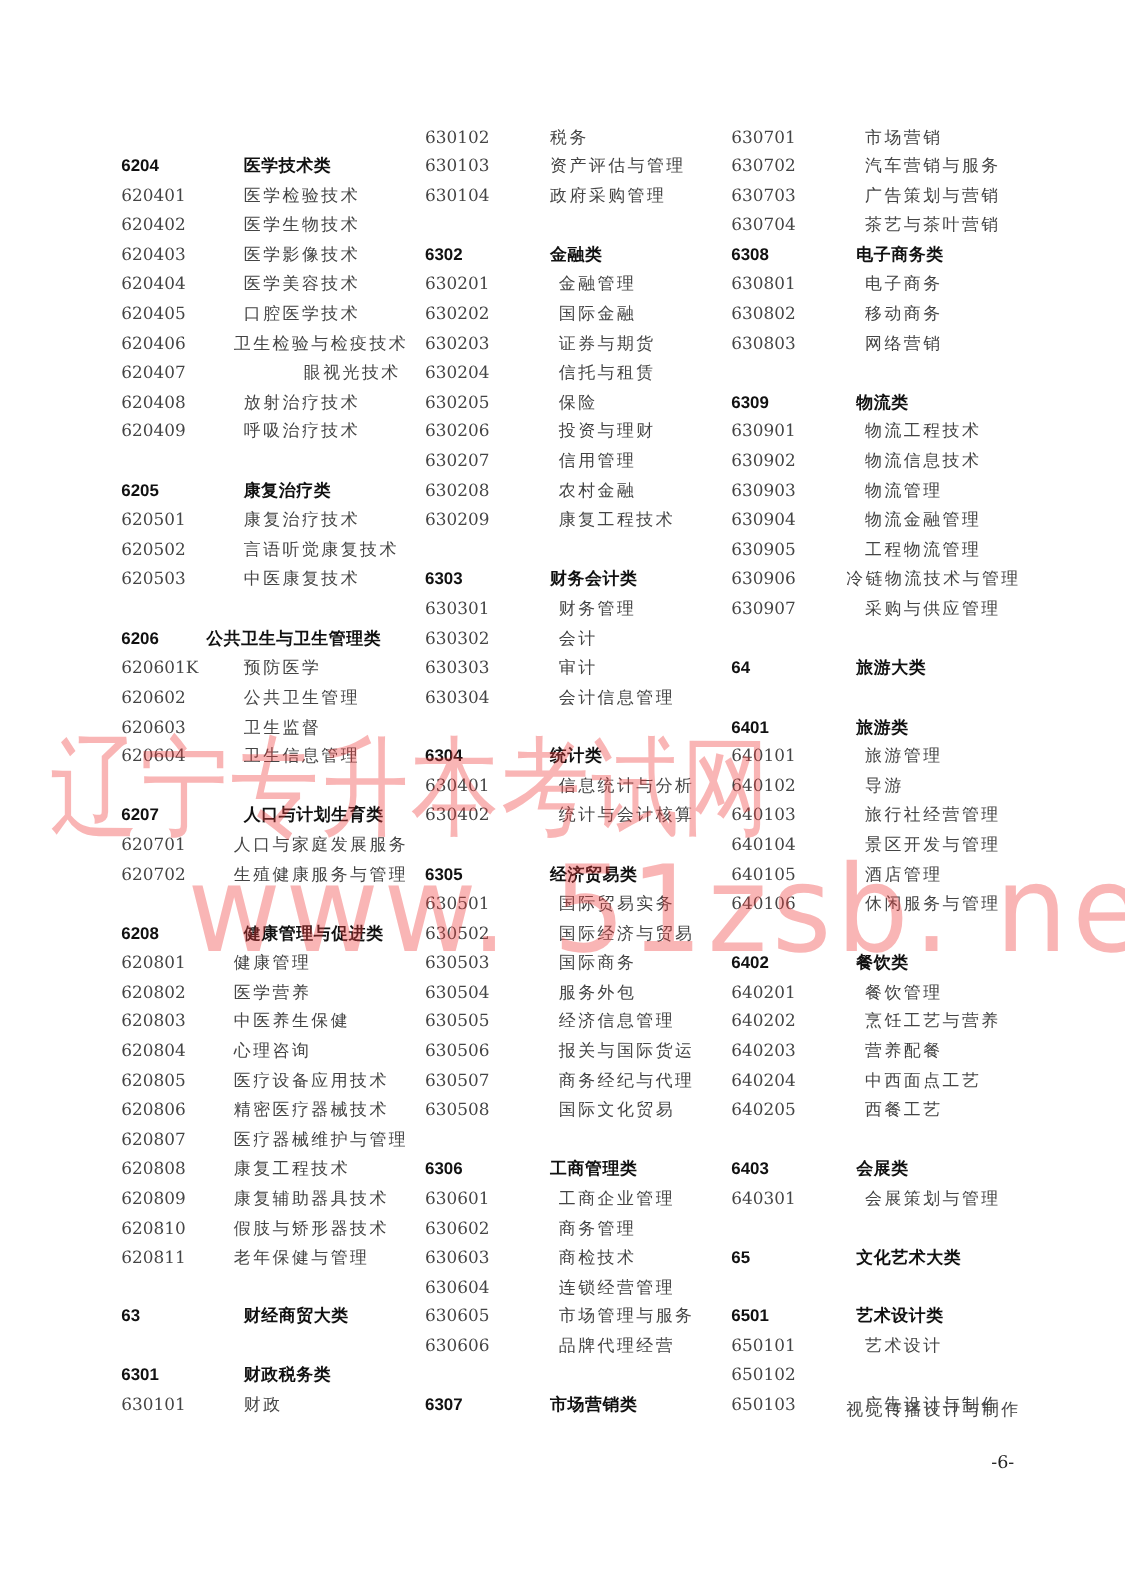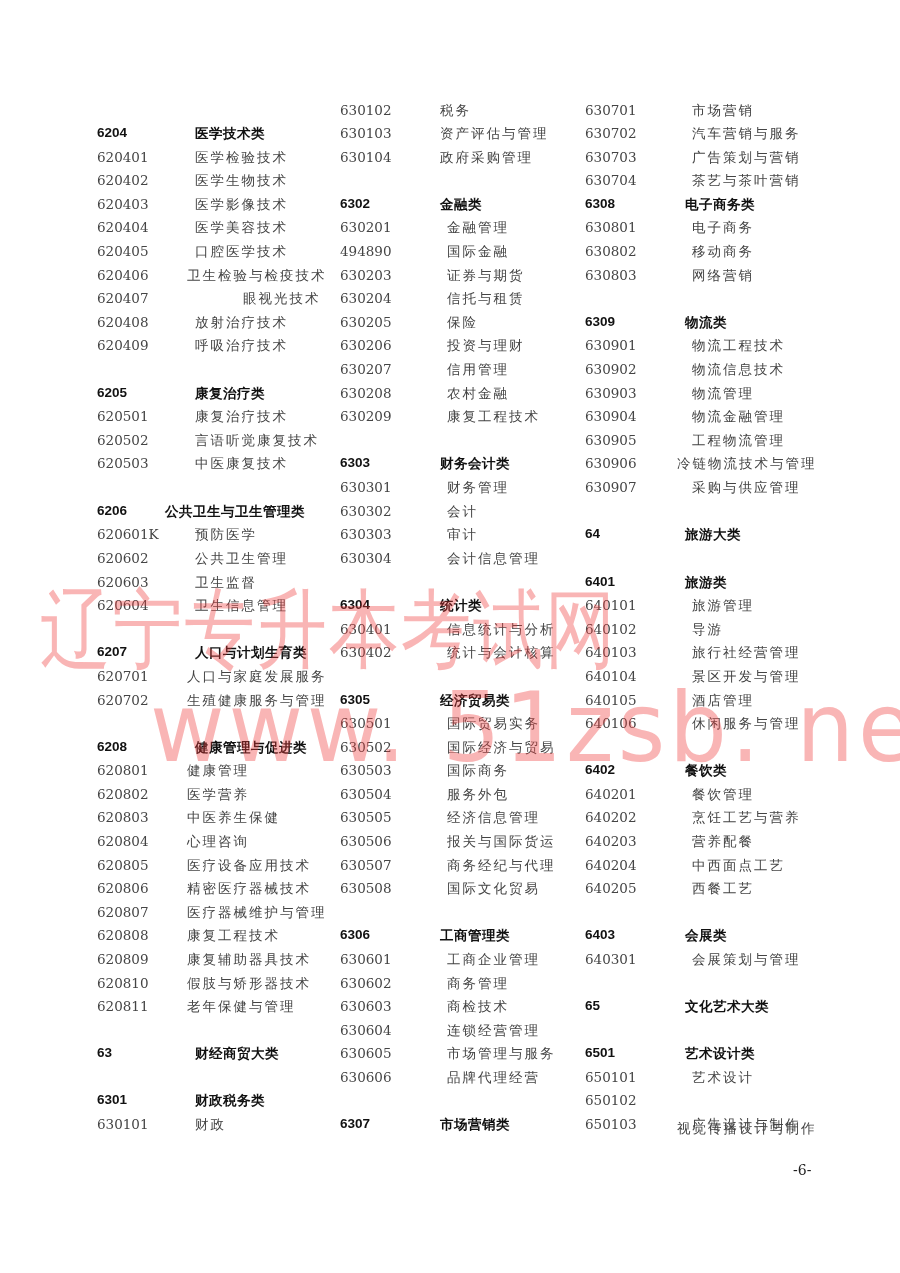--- a/index.html
+++ b/index.html
@@ -189,21 +189,21 @@
       </div>
       <div class="row hdr" style="top: 193px;">
         <span class="code">6302</span>
         <span class="name" style="left: 100px;">金融类</span>
       </div>
       <div class="row item" style="top: 216px;">
         <span class="code">630201</span>
         <span class="name" style="left: 107px;">金融管理</span>
       </div>
       <div class="row item" style="top: 240px;">
-        <span class="code">494890</span>
+        <span class="code">630202</span>
         <span class="name" style="left: 107px;">国际金融</span>
       </div>
       <div class="row item" style="top: 264px;">
         <span class="code">630203</span>
         <span class="name" style="left: 107px;">证券与期货</span>
       </div>
       <div class="row item" style="top: 287px;">
         <span class="code">630204</span>
         <span class="name" style="left: 107px;">信托与租赁</span>
       </div>

